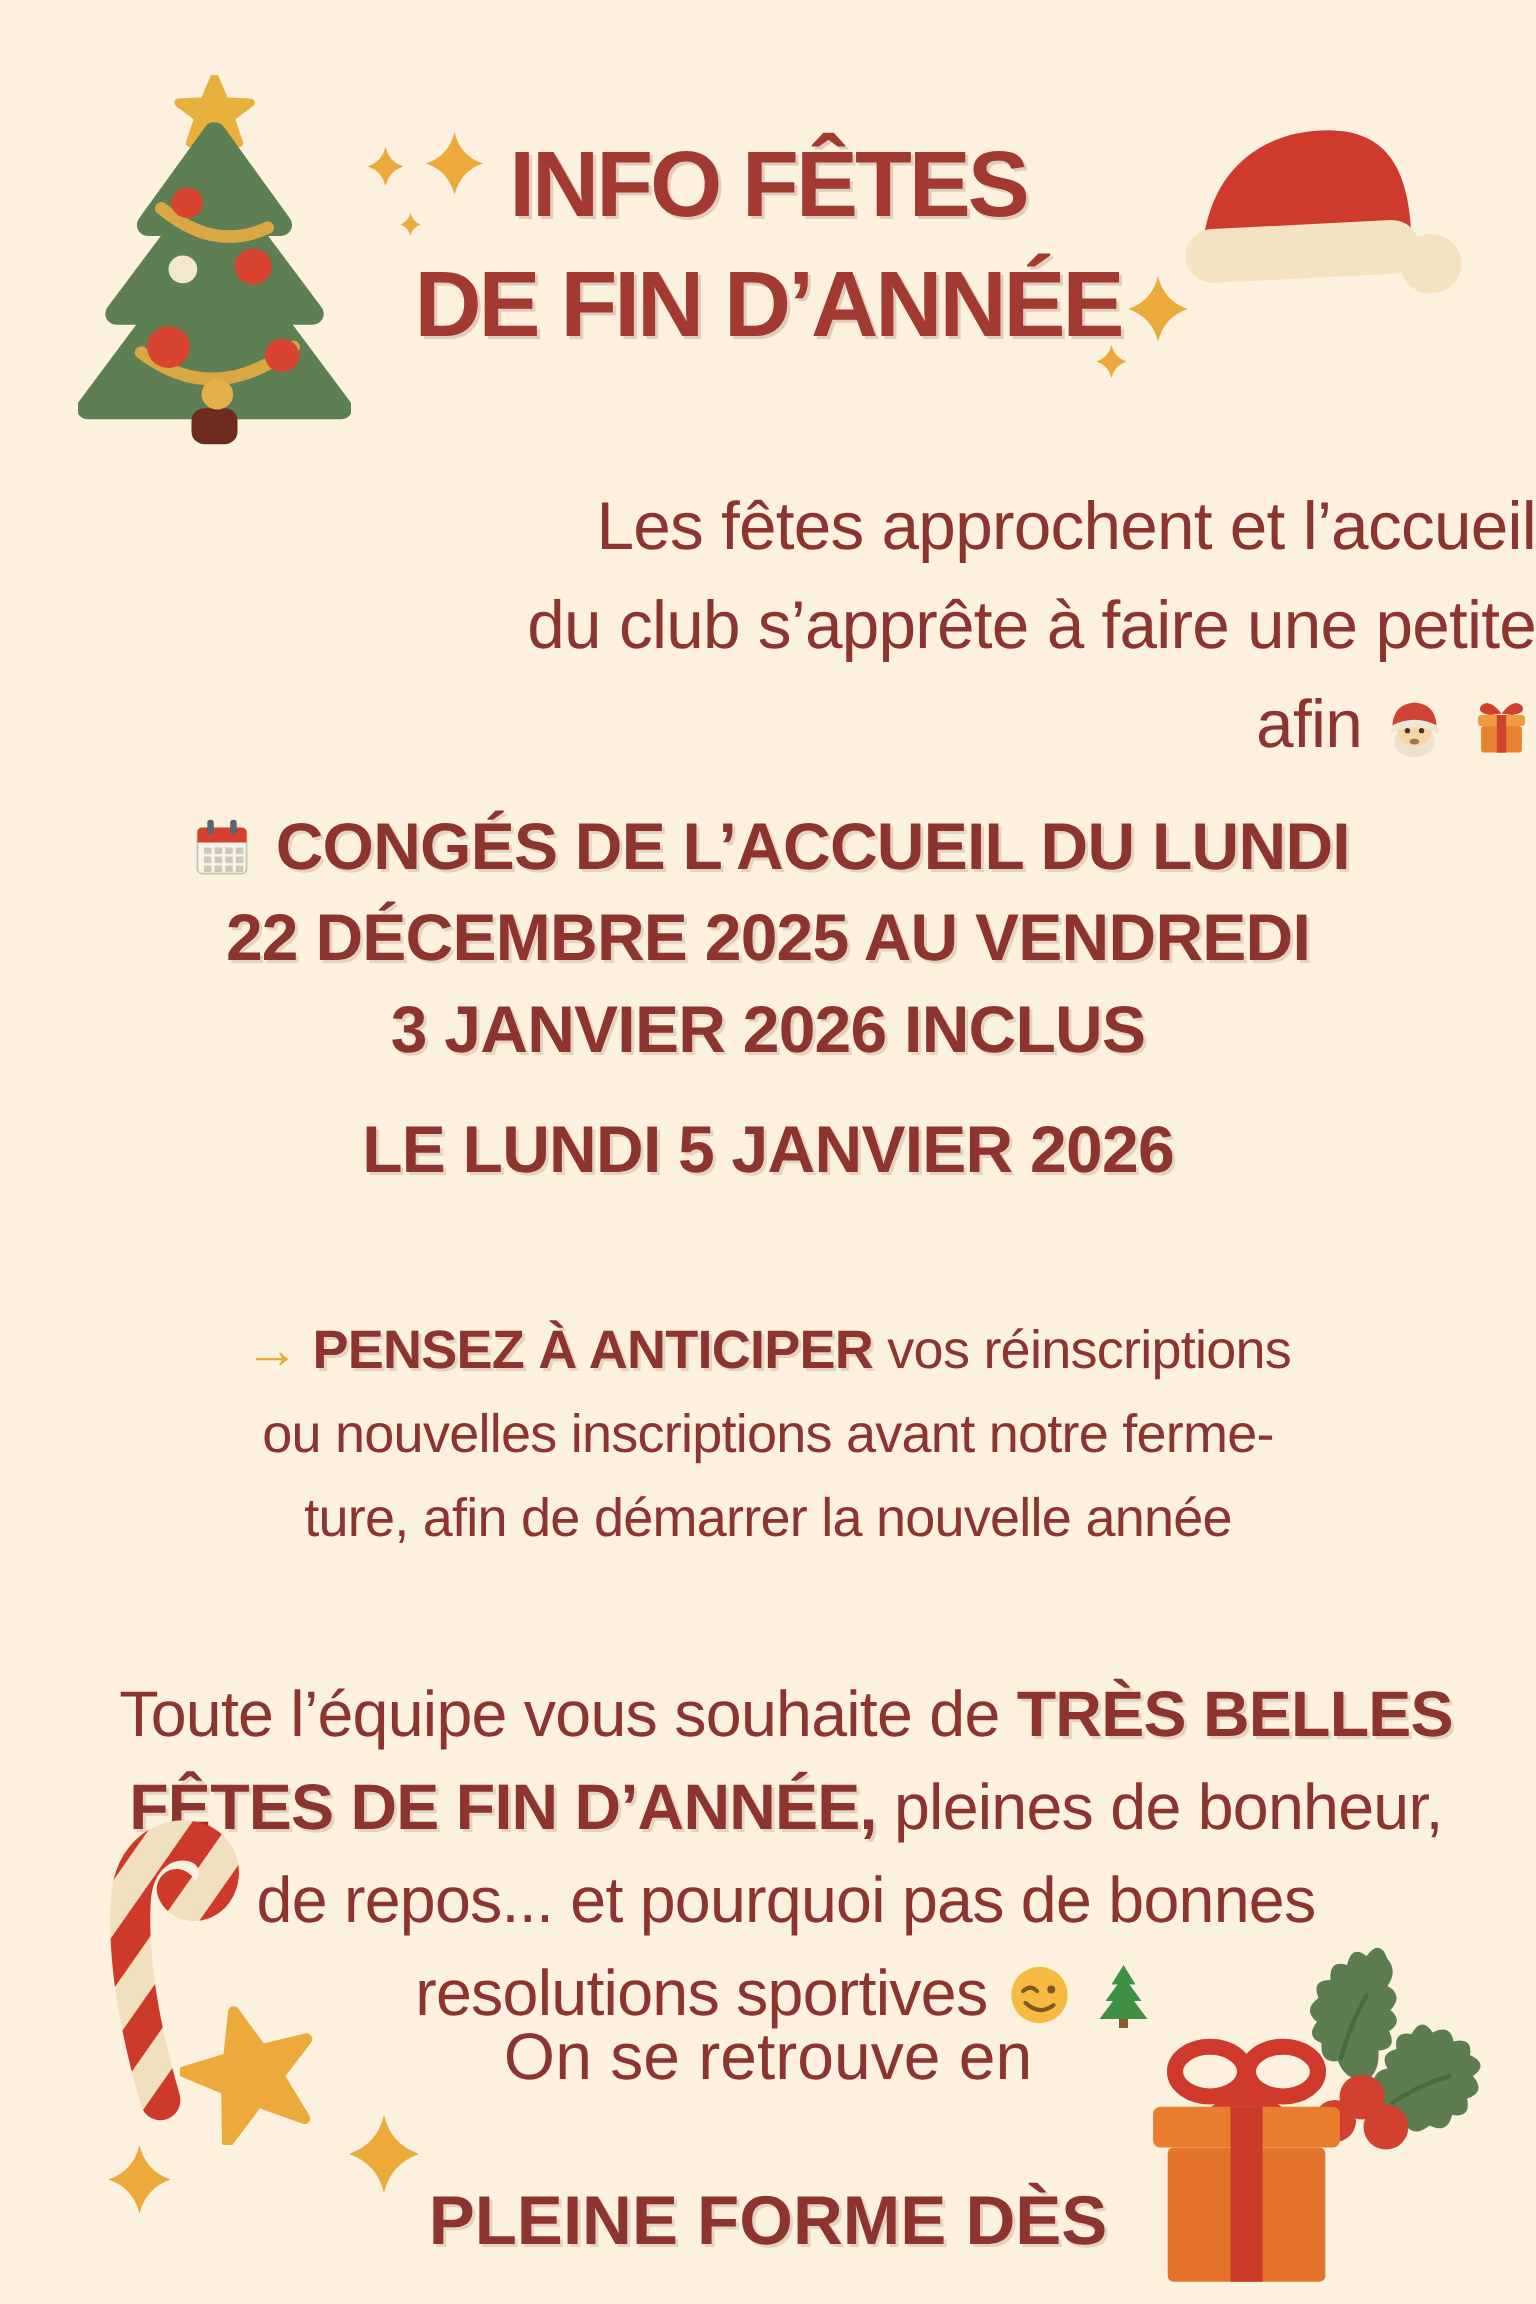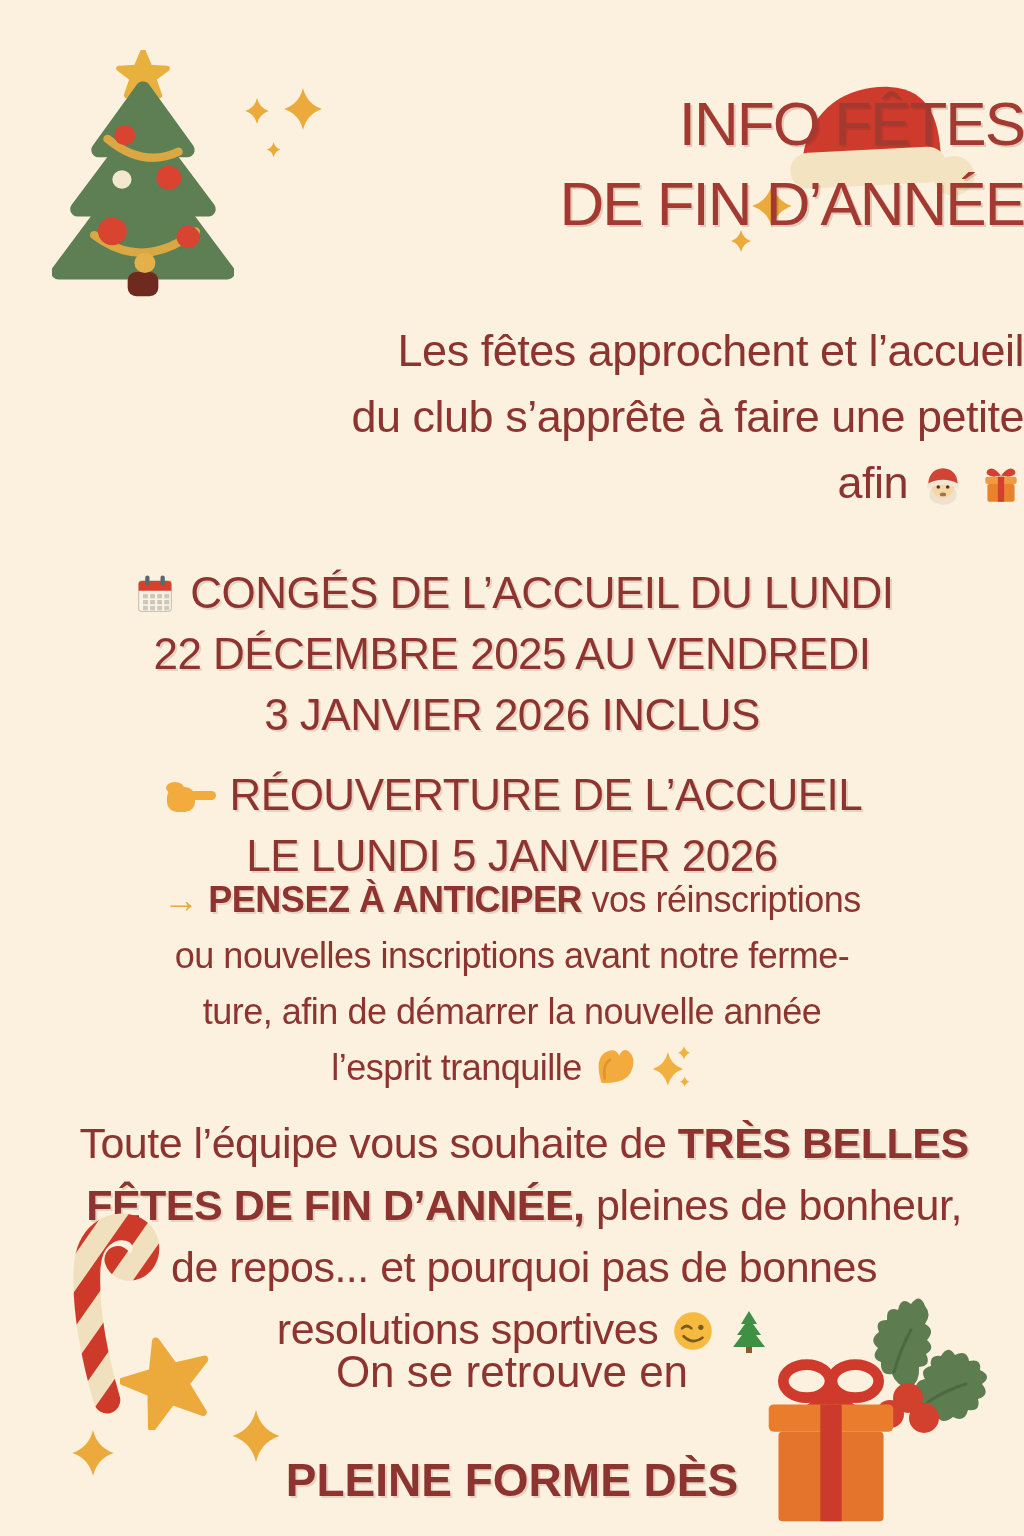--- a/index.html
+++ b/index.html
@@ -4,25 +4,25 @@
 <style>
   html,body{margin:0;padding:0;background:#fbf1de;}
   .page{
     position:relative;width:1024px;height:1536px;overflow:hidden;
     background:#fbf1de;color:#8d3430;text-align:center;
     font-family:"Liberation Sans","DejaVu Sans",sans-serif;
   }
   .line{white-space:nowrap;}
   .title{
     position:absolute;top:84px;left:0;right:0;
-    font-size:62px;line-height:80px;font-weight:normal;letter-spacing:-2px;
-    color:#a23a31;text-shadow:2px 2px 0 rgba(110,35,28,0.18);text-align:right;
+    font-size:62px;line-height:80px;font-weight:bold;letter-spacing:-2px;
+    color:#a23a31;text-shadow:2px 2px 0 rgba(110,35,28,0.18);
   }
   .intro{position:absolute;top:318px;left:0;right:0;font-size:45px;line-height:66px;letter-spacing:-0.5px;text-align:right;}
-  .caps{font-weight:normal;letter-spacing:-0.5px;text-shadow:2px 2px 0 rgba(90,25,18,0.14);margin-top:28px;}
+  .caps{font-weight:bold;letter-spacing:-0.5px;text-shadow:2px 2px 0 rgba(90,25,18,0.14);}
   .closure{position:absolute;top:534px;left:0;right:0;font-size:44px;line-height:61px;}
   .reopening{position:absolute;top:736px;left:0;right:0;font-size:44px;line-height:61px;}
   .anticipate{position:absolute;top:872px;left:0;right:0;font-size:36px;line-height:56px;letter-spacing:-0.5px;}
   .wishes{position:absolute;top:1112px;left:0;right:0;font-size:43px;line-height:62px;letter-spacing:-0.5px;padding-left:24px;}
   .closing{position:absolute;top:1342px;left:0;right:0;font-size:44px;line-height:60px;}
   .bold-caps{font-weight:bold;text-shadow:2px 2px 0 rgba(90,25,18,0.14);}
   .gold-arrow{color:#e9a83c;font-weight:bold;}
   .emoji{display:inline-block;vertical-align:-10px;}
   .deco{position:absolute;}
 </style>
@@ -121,54 +121,30 @@
             <rect x="30.5" y="33" width="4.5" height="4"></rect>
         </g>
       </svg>
       <span>CONGÉS DE L’ACCUEIL DU LUNDI</span>
     </div>
     <div class="line">22 DÉCEMBRE 2025 AU VENDREDI</div>
     <div class="line">3 JANVIER 2026 INCLUS</div>
   </div>
 
   <div class="reopening caps">
-    <div class="line">
-      <svg class="emoji" width="56" height="44" viewBox="0 0 56 44">
-        <g fill="#f2ab3c">
-          <rect x="28" y="15" width="26" height="9" rx="4.5"></rect>
-          <rect x="5" y="11" width="28" height="25" rx="10"></rect>
-          <ellipse cx="13" cy="12" rx="9" ry="6"></ellipse>
-        </g>
-      </svg>
-      <span>RÉOUVERTURE DE L’ACCUEIL</span>
-    </div>
     <div class="line">LE LUNDI 5 JANVIER 2026</div>
   </div>
 
   <div class="anticipate">
     <div class="line">
       <span class="gold-arrow">→</span>
       <span class="bold-caps">PENSEZ À ANTICIPER</span><span> vos réinscriptions</span>
     </div>
     <div class="line">ou nouvelles inscriptions avant notre ferme-</div>
     <div class="line">ture, afin de démarrer la nouvelle année</div>
-    <div class="line">
-      <span>l’esprit tranquille</span>
-      <svg class="emoji" width="46" height="46" viewBox="0 0 44 44">
-        <path d="M10 37 Q3 14 14 8 Q23 3 27 11 L28 9 Q32 3 37 8 Q42 13 40 22 Q37 34 25 36 Q15 38 10 37 Z" fill="#f2ab3c"></path>
-        <path d="M13 33 Q11 20 18 15" stroke="#dd952d" stroke-width="2.5" fill="none" stroke-linecap="round"></path>
-      </svg>
-      <svg class="emoji" width="46" height="46" viewBox="0 0 44 44">
-        <g fill="#f0b13f">
-          <path transform="translate(4,8) scale(0.8)" d="M20 0 Q23.5 15 38 20 Q23.5 25 20 40 Q16.5 25 2 20 Q16.5 15 20 0 Z"></path>
-          <path transform="translate(29,2) scale(0.32)" d="M20 0 Q23.5 15 38 20 Q23.5 25 20 40 Q16.5 25 2 20 Q16.5 15 20 0 Z"></path>
-          <path transform="translate(31,31) scale(0.25)" d="M20 0 Q23.5 15 38 20 Q23.5 25 20 40 Q16.5 25 2 20 Q16.5 15 20 0 Z"></path>
-        </g>
-      </svg>
-    </div>
   </div>
 
   <div class="wishes">
     <div class="line">
       <span>Toute l’équipe vous souhaite de </span><span class="bold-caps">TRÈS BELLES</span>
     </div>
     <div class="line">
       <span class="bold-caps">FÊTES DE FIN D’ANNÉE,</span><span> pleines de bonheur,</span>
     </div>
     <div class="line">de repos... et pourquoi pas de bonnes</div>

